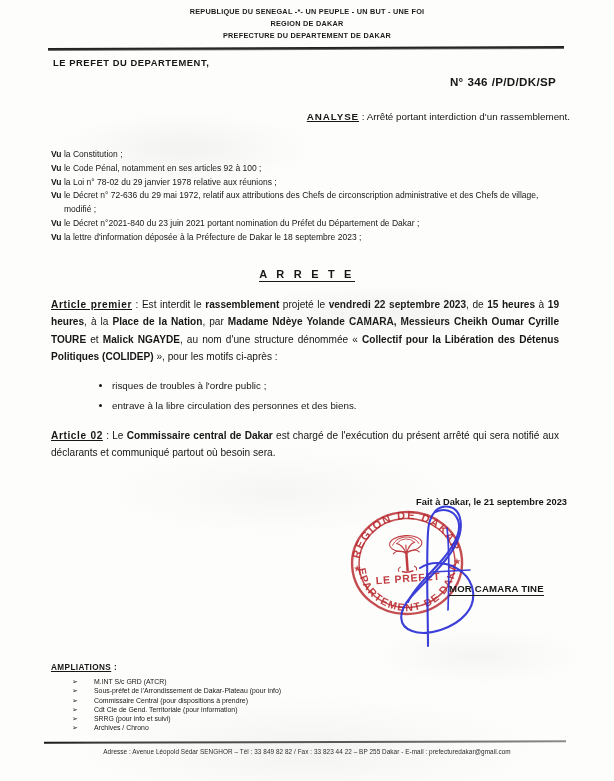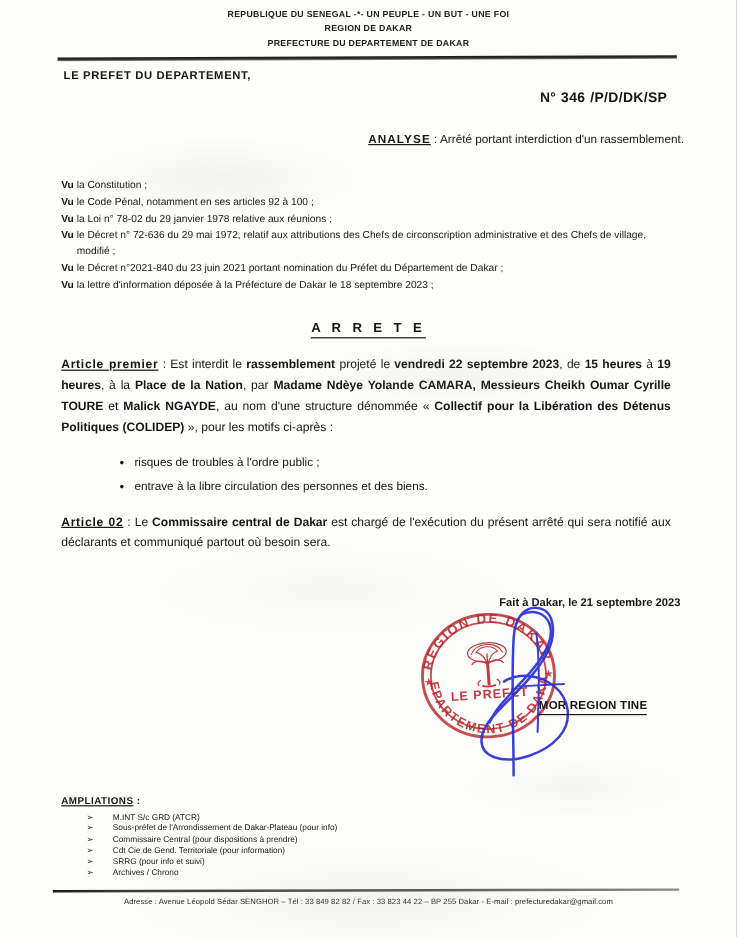--- a/index.html
+++ b/index.html
@@ -359,21 +359,21 @@
                  C86,102 82,84 70,74 C58,64 40,62 28,70"></path>
         <path d="M43,14 C52,10 62,12 66,22 C70,33 62,48 50,62
                  C38,76 22,90 16,104"></path>
         <path d="M55,30 C58,54 57,82 56,112" stroke-width="1.7"></path>
         <path d="M40,74 L78,72" stroke-width="1.5"></path>
       </g>
     </svg>
   </div>
 
   <div class="signer">
-    <span>MOR REGION TINE</span>
+    <span>MOR CAMARA TINE</span>
   </div>
 
   <div class="ampl-title">
     <span class="u">AMPLIATIONS</span><span> :</span>
   </div>
 
   <div class="ampl-list">
     <div class="ampl-row">
       <span class="ampl-arrow">➢</span>
       <span>M.INT S/c GRD (ATCR)</span>

